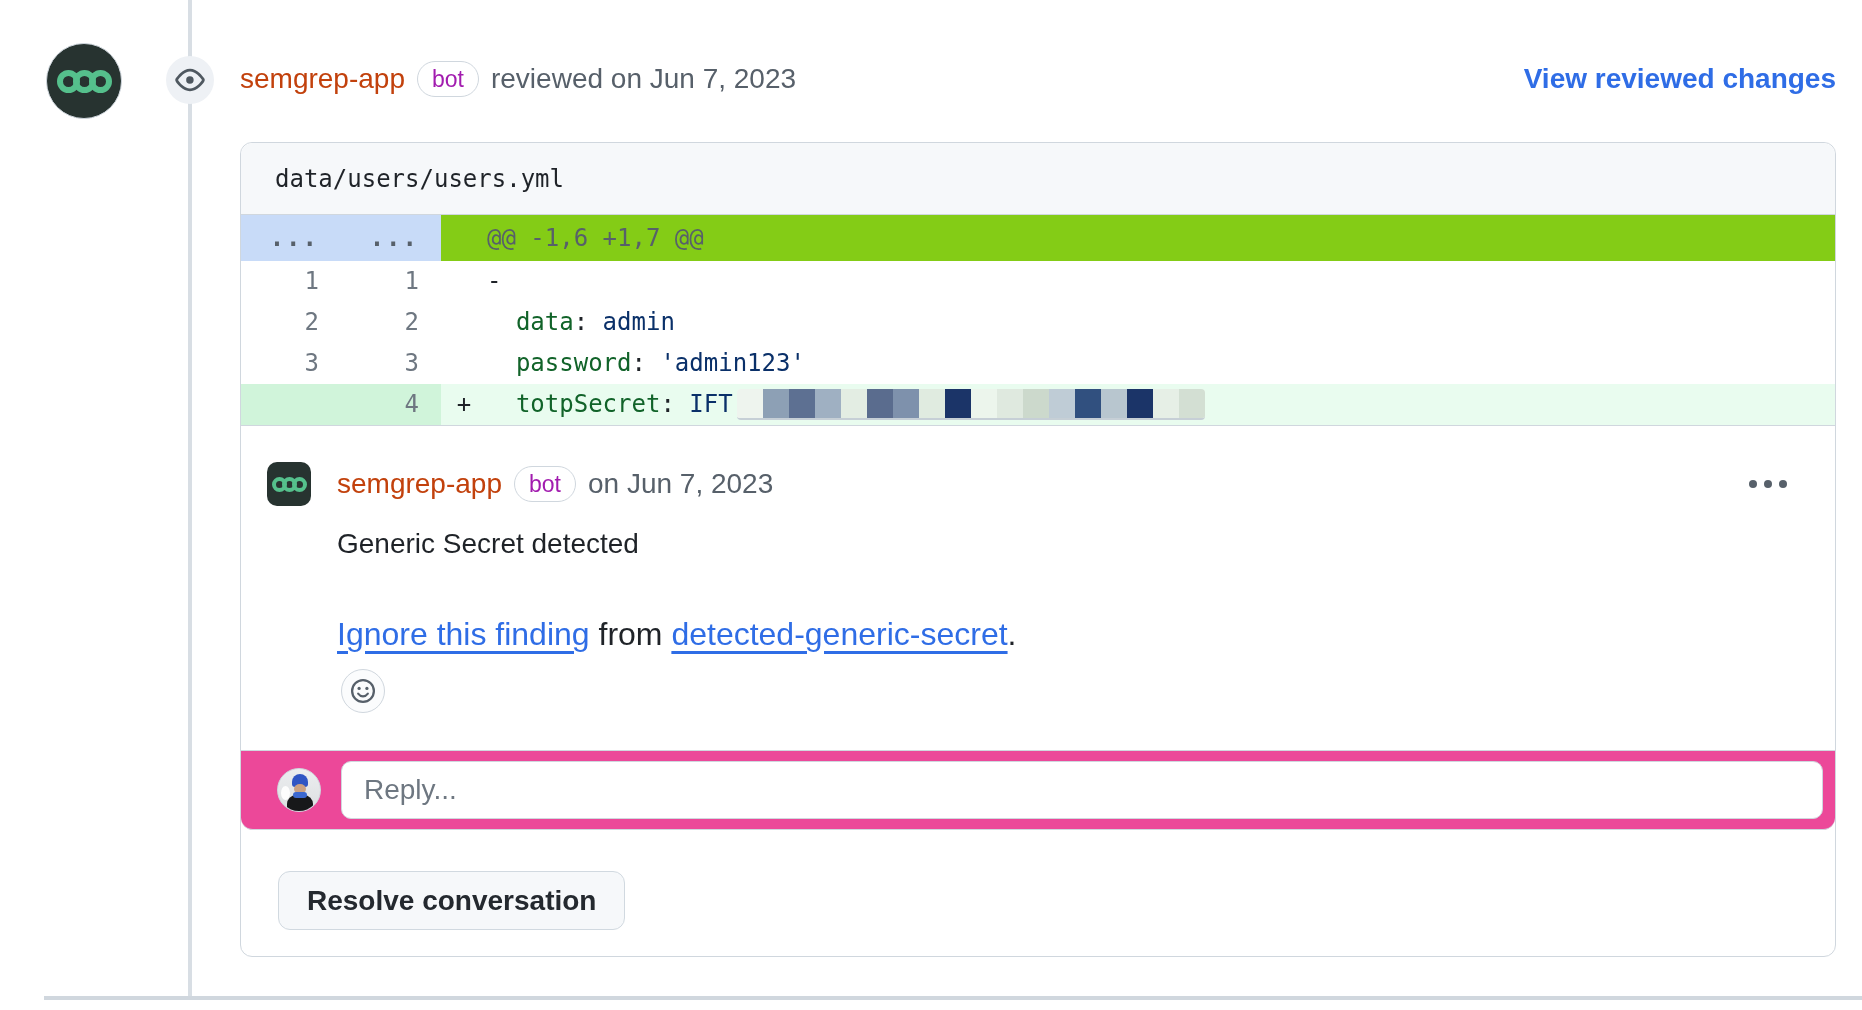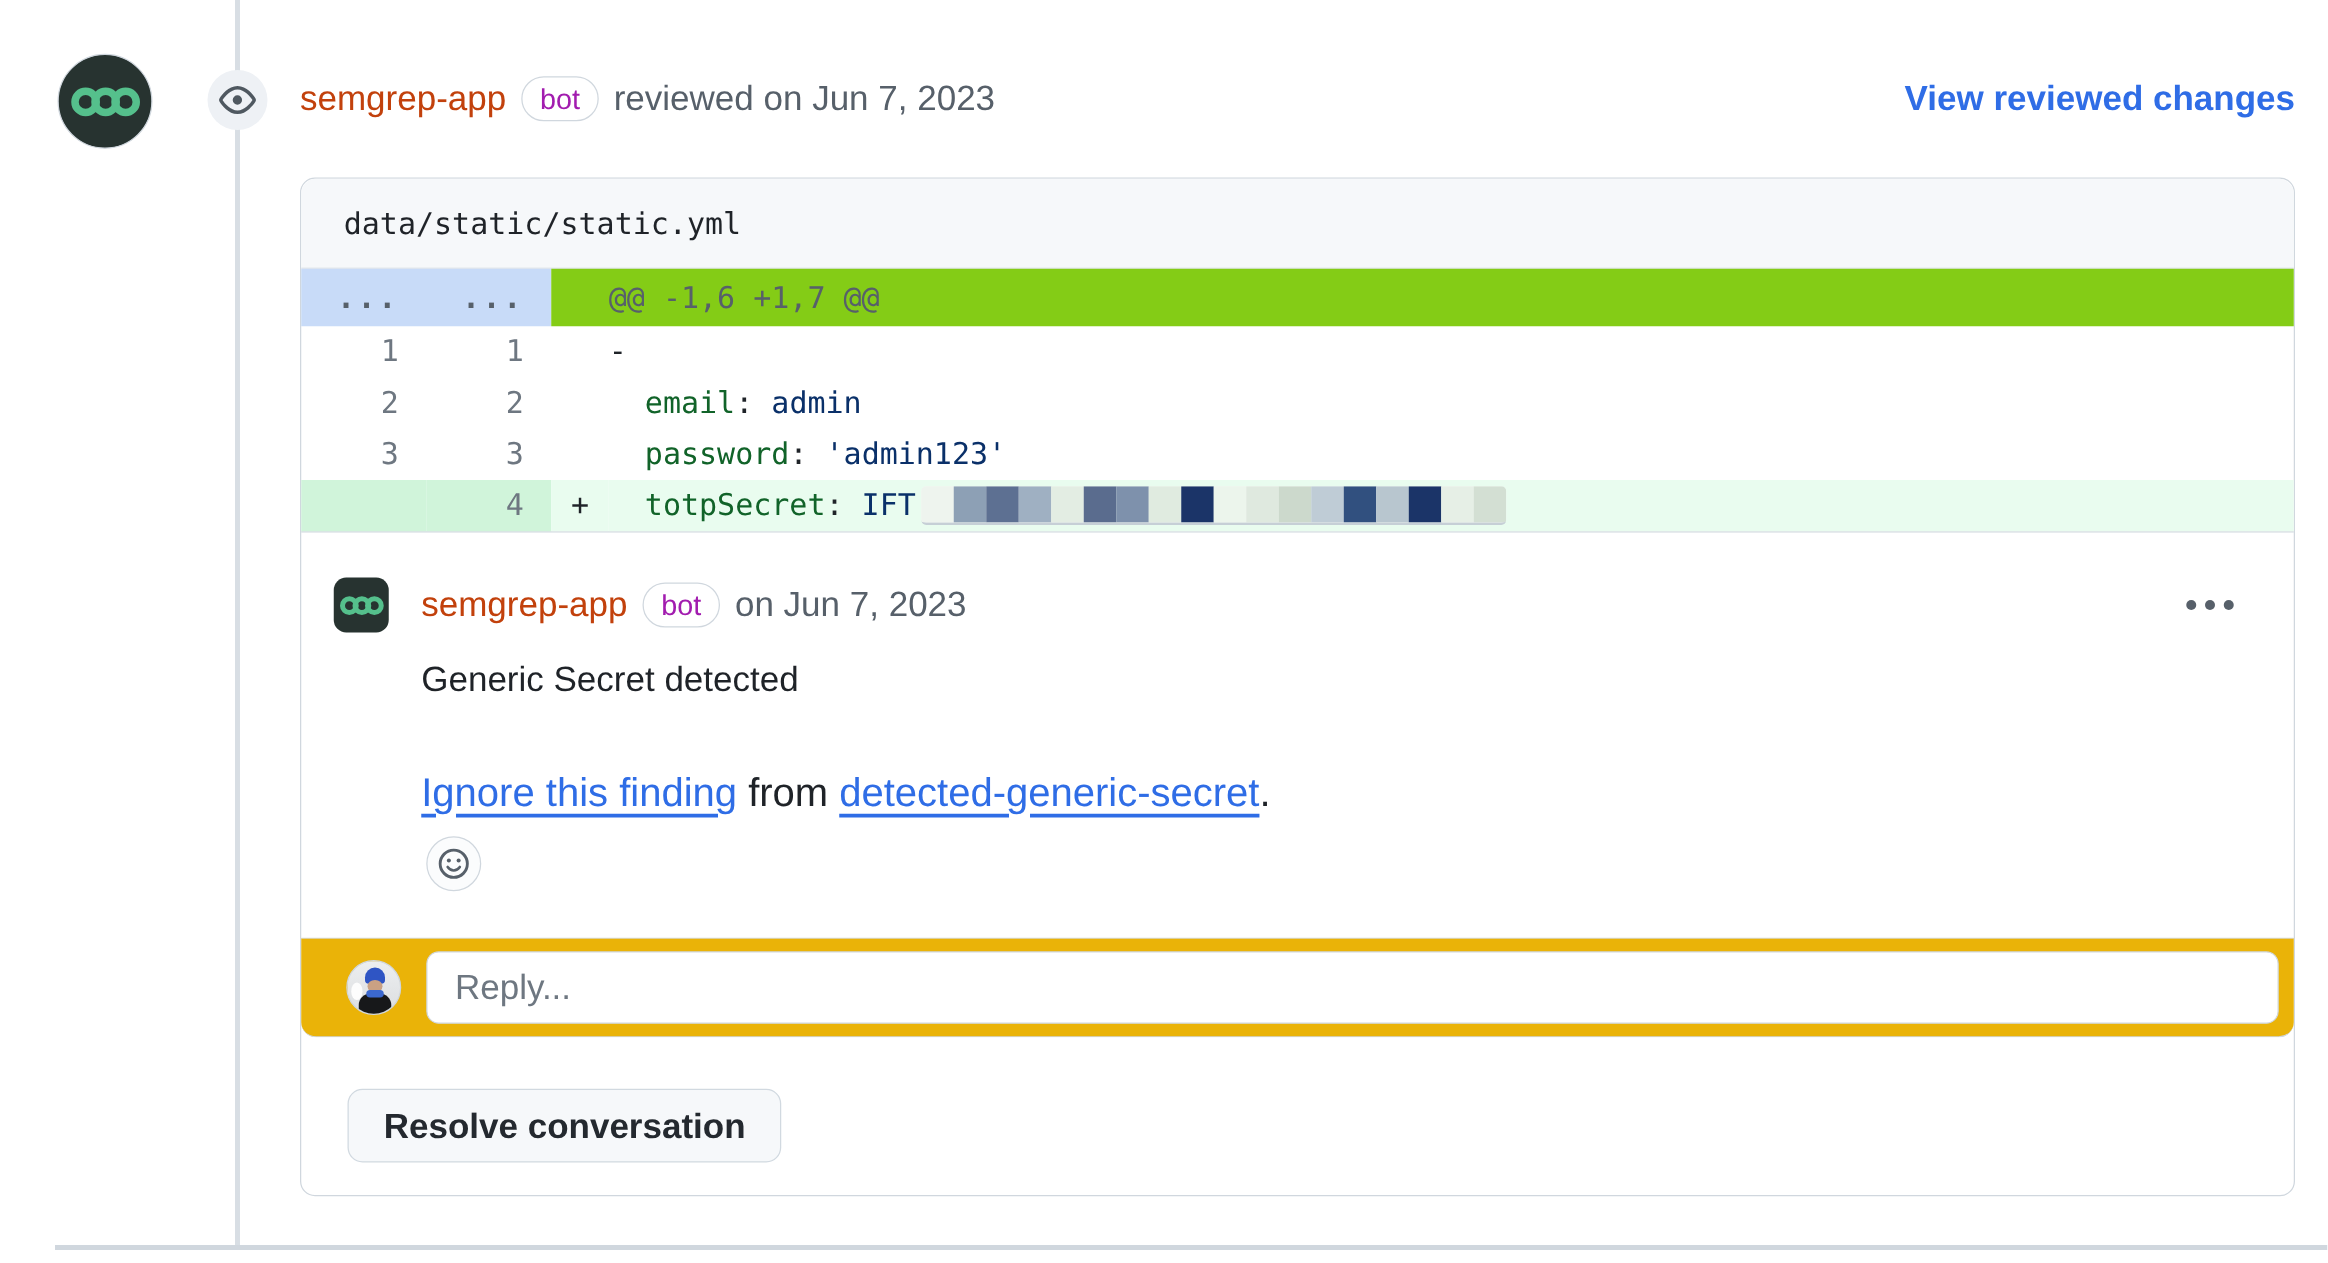--- a/index.html
+++ b/index.html
@@ -66,21 +66,21 @@
            padding:8px; cursor:pointer; }
   .kebab i { width:8px; height:8px; border-radius:50%; background:#57606a; display:block; }
   .comment-body { margin:22px 0 0 70px; font-size:28px; color:#1f2328; }
   .comment-links { margin:56px 0 0 70px; font-size:32px; }
   .comment-links a { color:#2f6de6; text-decoration:underline; text-underline-offset:6px; cursor:pointer; }
   .smiley-btn { margin:16px 0 0 74px; width:44px; height:44px; border-radius:50%;
                 border:1px solid #d0d7de; background:#fbfcfd; display:flex; align-items:center; justify-content:center;
                 cursor:pointer; }
 
   
-  .reply-strip { height:80px; background:#eab308; border-top:1px solid #d0d7de; border-bottom:1px solid #d0d7de;
+  .reply-strip { height:80px; background:#ec4899; border-top:1px solid #d0d7de; border-bottom:1px solid #d0d7de;
                  border-radius:0 0 12px 12px; display:flex; align-items:center; padding:0 12px 0 36px; gap:20px; }
   .reply-avatar { width:44px; height:44px; border-radius:50%; overflow:hidden; position:relative;
                   background:linear-gradient(#eceef0,#dcdee0); border:1px solid #d0d7de; flex:none; }
   .reply-avatar .snow { position:absolute; left:3px; top:17px; width:9px; height:14px; background:#fdfdfd; border-radius:50%; }
   .reply-avatar .beanie { position:absolute; left:14px; top:5px; width:16px; height:13px; background:#2f55c4; border-radius:8px 8px 3px 3px; }
   .reply-avatar .face { position:absolute; left:16px; top:15px; width:12px; height:10px; background:#caa183; border-radius:50%; }
   .reply-avatar .scarf { position:absolute; left:15px; top:23px; width:14px; height:6px; background:#3b68cf; border-radius:3px; }
   .reply-avatar .coat { position:absolute; left:9px; top:26px; width:26px; height:18px; background:#17181a; border-radius:9px 9px 0 0; }
   .reply-input { flex:1; height:58px; background:#fff; border:1px solid #d0d7de; border-radius:10px;
                  line-height:56px; padding-left:22px; font-size:28px; color:#6e7781; cursor:text; }
@@ -111,21 +111,21 @@
 <div class="review-head-text">
   <span class="author-name">semgrep-app</span>
   <span class="bot-pill">bot</span>
   <span class="muted">reviewed on Jun 7, 2023</span>
 </div>
 <a class="view-link">View reviewed changes</a>
 
 <div class="card">
 
   <div class="file-header">
-    <span>data/static/static.yml</span>
+    <span>data/users/users.yml</span>
   </div>
 
   <div class="diff">
     <div class="hunk-row">
       <div class="hunk-gutter">
         <span>...</span>
         <span>...</span>
       </div>
       <div class="hunk-content">@@ -1,6 +1,7 @@</div>
     </div>
@@ -133,21 +133,21 @@
         <div class="diff-row">
           <span class="num">1</span>
           <span class="num">1</span>
           <span class="sign"></span>
           <span class="code"><span class="seg-plain">-</span></span>
         </div>
         <div class="diff-row">
           <span class="num">2</span>
           <span class="num">2</span>
           <span class="sign"></span>
-          <span class="code"><span class="seg-key">  email</span><span class="seg-plain">:</span><span class="seg-value"> admin</span></span>
+          <span class="code"><span class="seg-key">  data</span><span class="seg-plain">:</span><span class="seg-value"> admin</span></span>
         </div>
         <div class="diff-row">
           <span class="num">3</span>
           <span class="num">3</span>
           <span class="sign"></span>
           <span class="code"><span class="seg-key">  password</span><span class="seg-plain">:</span><span class="seg-value"> 'admin123'</span></span>
         </div>
         <div class="diff-row added">
           <span class="num"></span>
           <span class="num">4</span>

